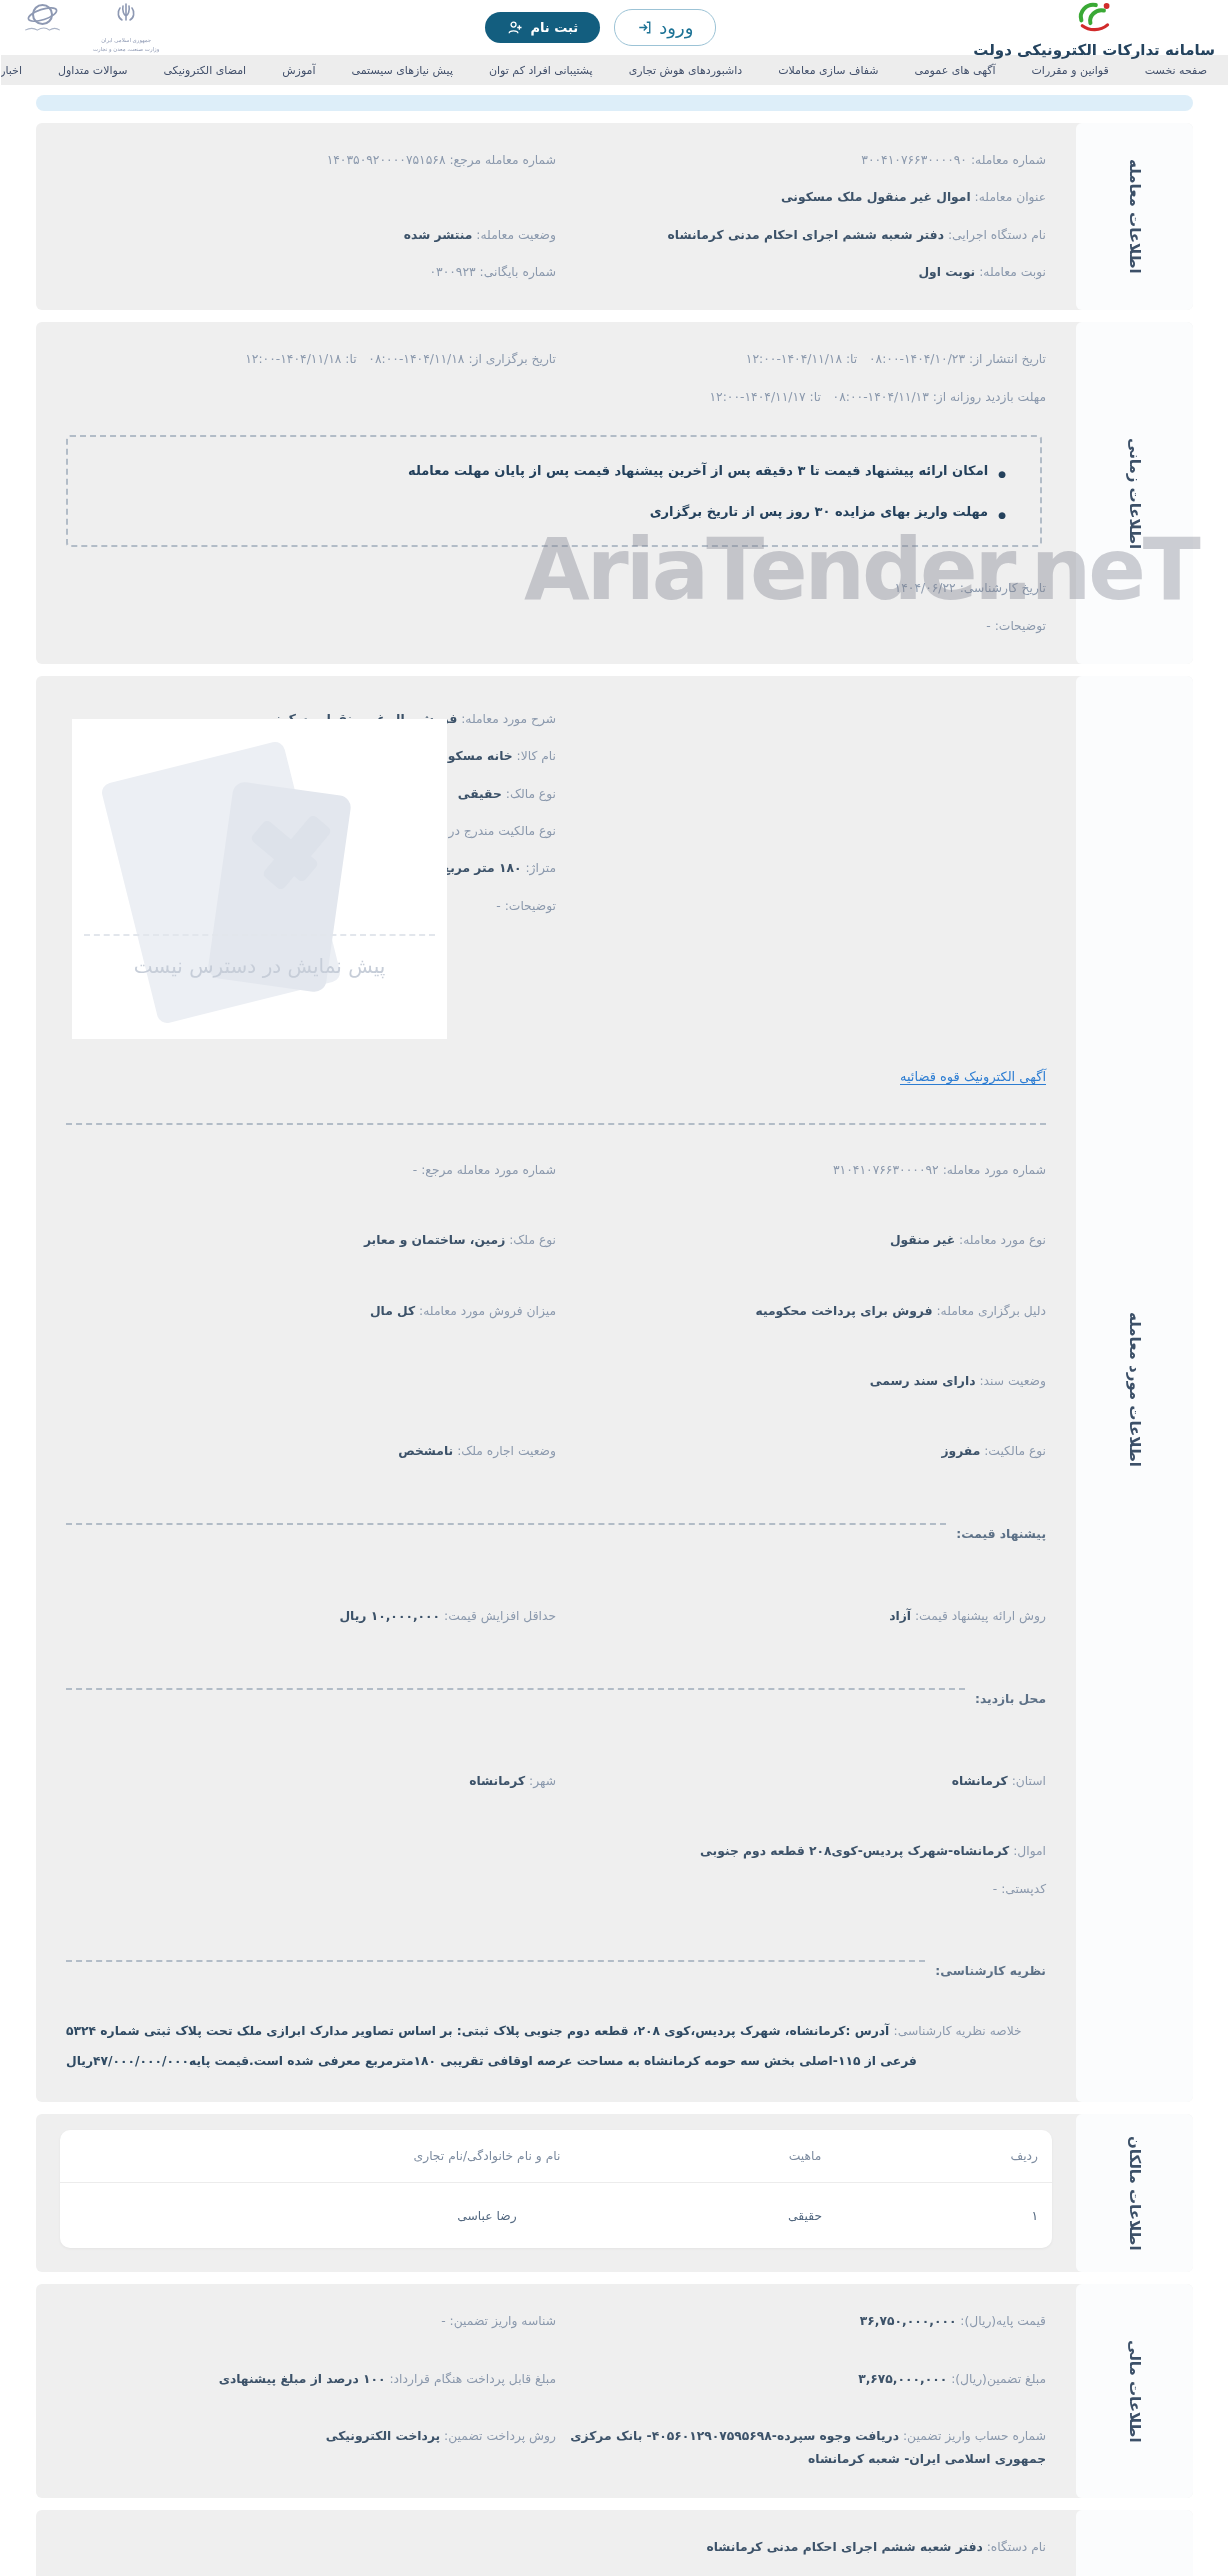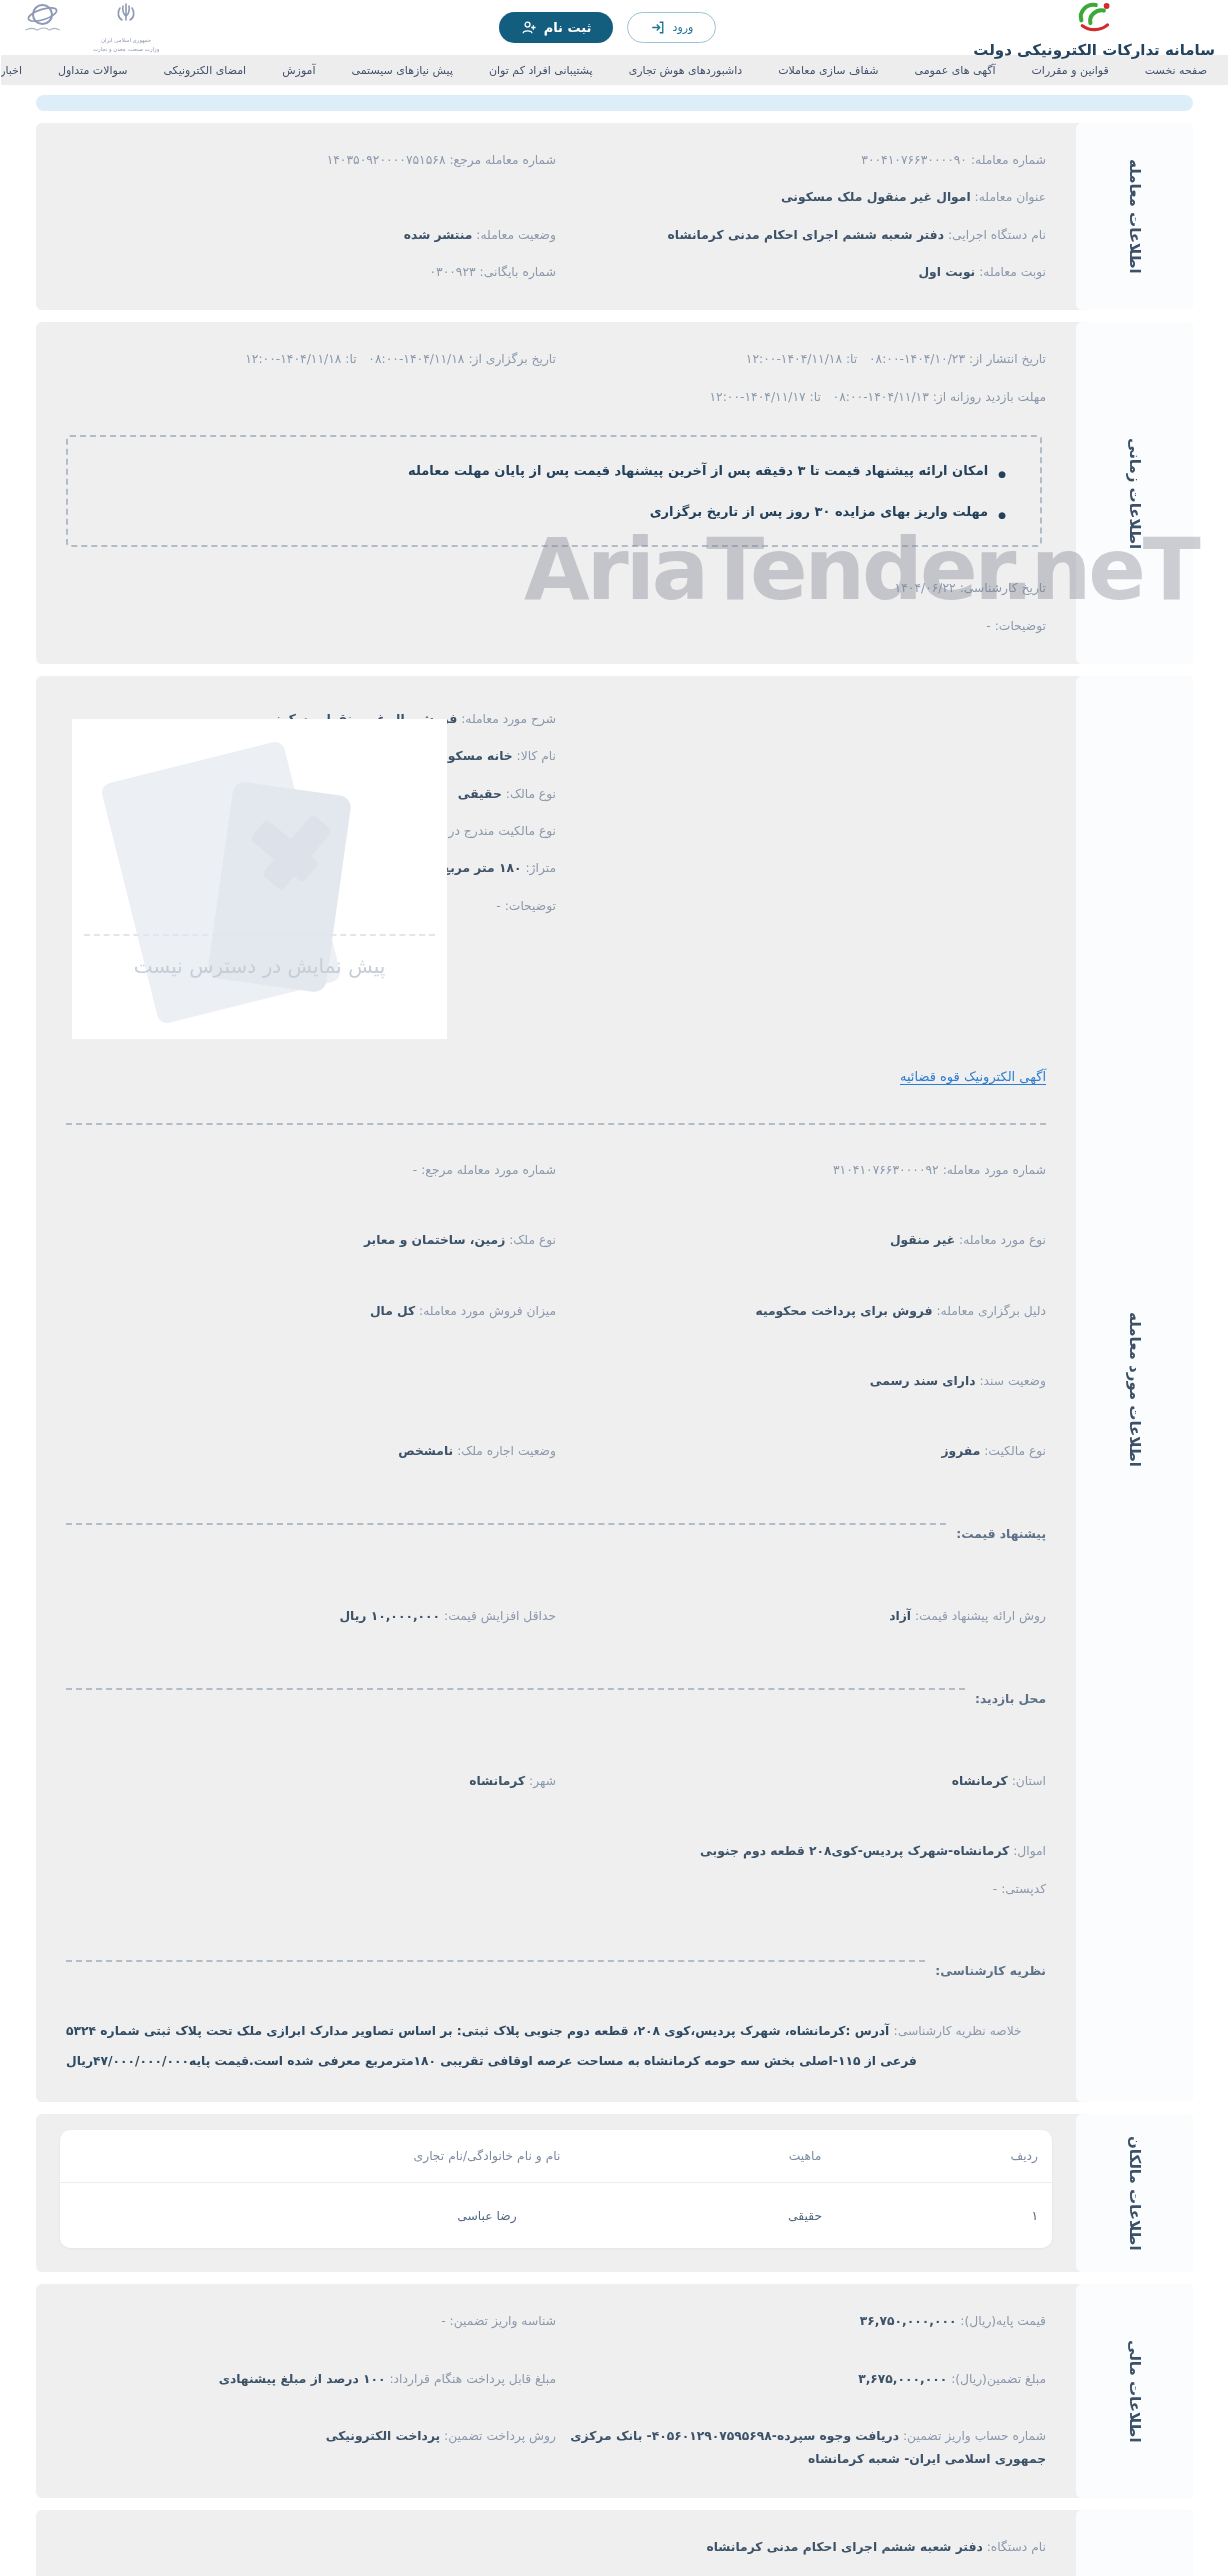--- a/index.html
+++ b/index.html
@@ -9,21 +9,21 @@
     font-family:"DejaVu Sans","Liberation Sans",sans-serif;
     direction:rtl; color:#42566d; overflow-x:hidden;
   }
   
   .hdr { height:55px; background:#fff; display:flex; align-items:center; padding:0 14px; }
   .brand { display:flex; align-items:center; gap:8px;flex-direction:column; }
   .brand-title { font-size:15px; font-weight:bold; color:#24435e; }
   .hdr-btns { display:flex; align-items:center; gap:14px; margin-right:257px; }
   .btn-login {
     display:flex; align-items:center; gap:7px; background:#fff; color:#1d7396;
-    border:1px solid #9cc3d6; border-radius:18px; padding:7px 22px; font-size:11px; cursor:pointer;
+    border:1px solid #9cc3d6; border-radius:18px; padding:7px 22px; font-size:18px; cursor:pointer;
     font-family:inherit;
   }
   .btn-register {
     display:flex; align-items:center; gap:7px; background:#135e7f; color:#fff;
     border:none; border-radius:18px; padding:8px 22px; font-size:13px; font-weight:bold; cursor:pointer;
     font-family:inherit;
   }
   .hdr-logos { margin-right:auto; display:flex; align-items:flex-start; gap:28px; padding-left:6px; }
   .logo-cap { font-size:5.4px; color:#8e99b3; text-align:center; line-height:1.5; }
   

